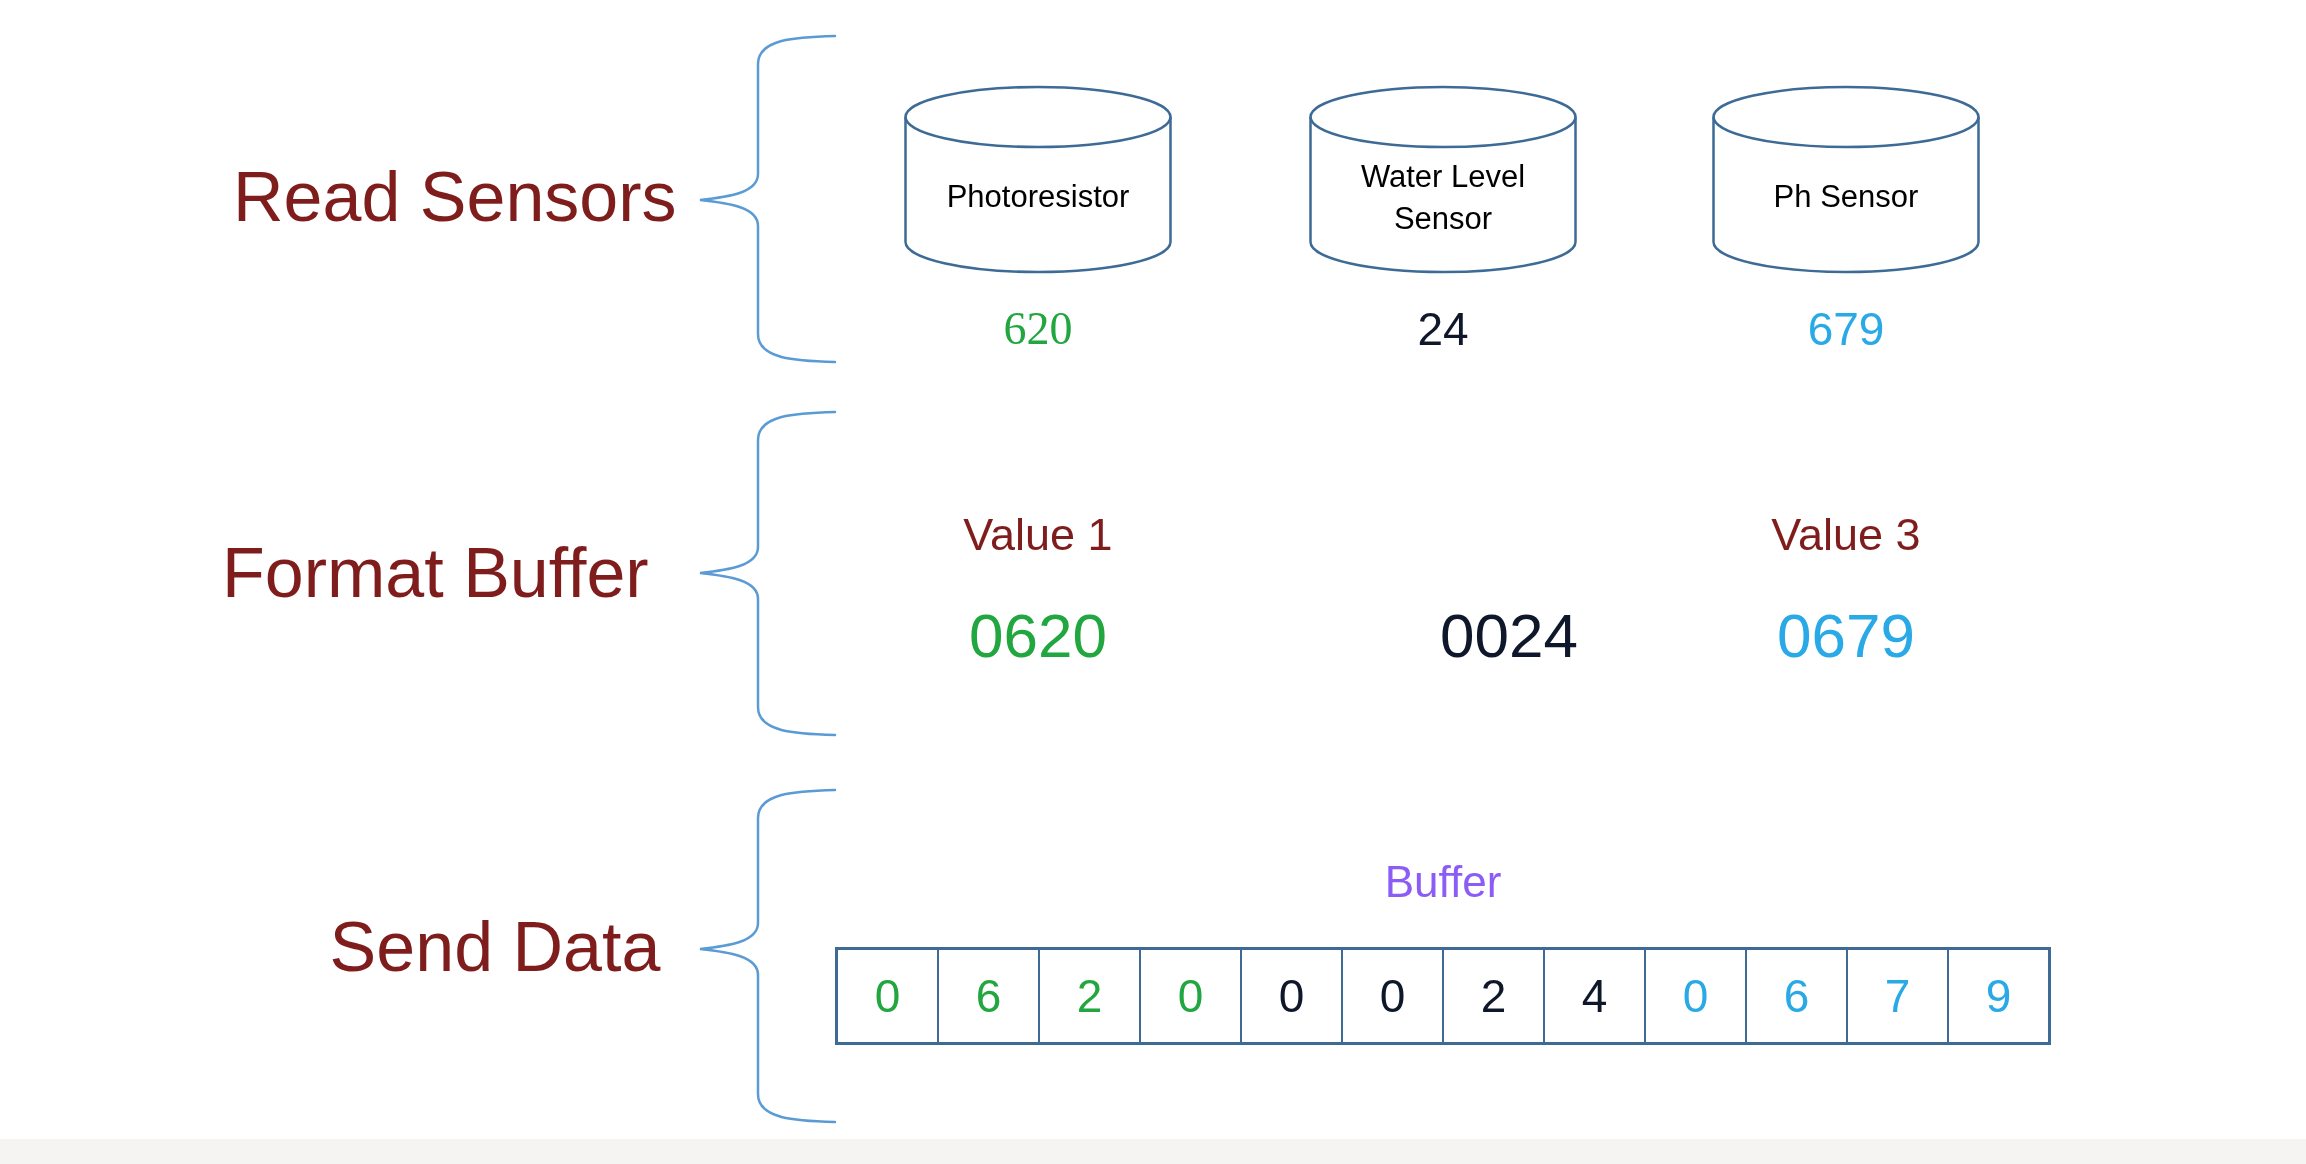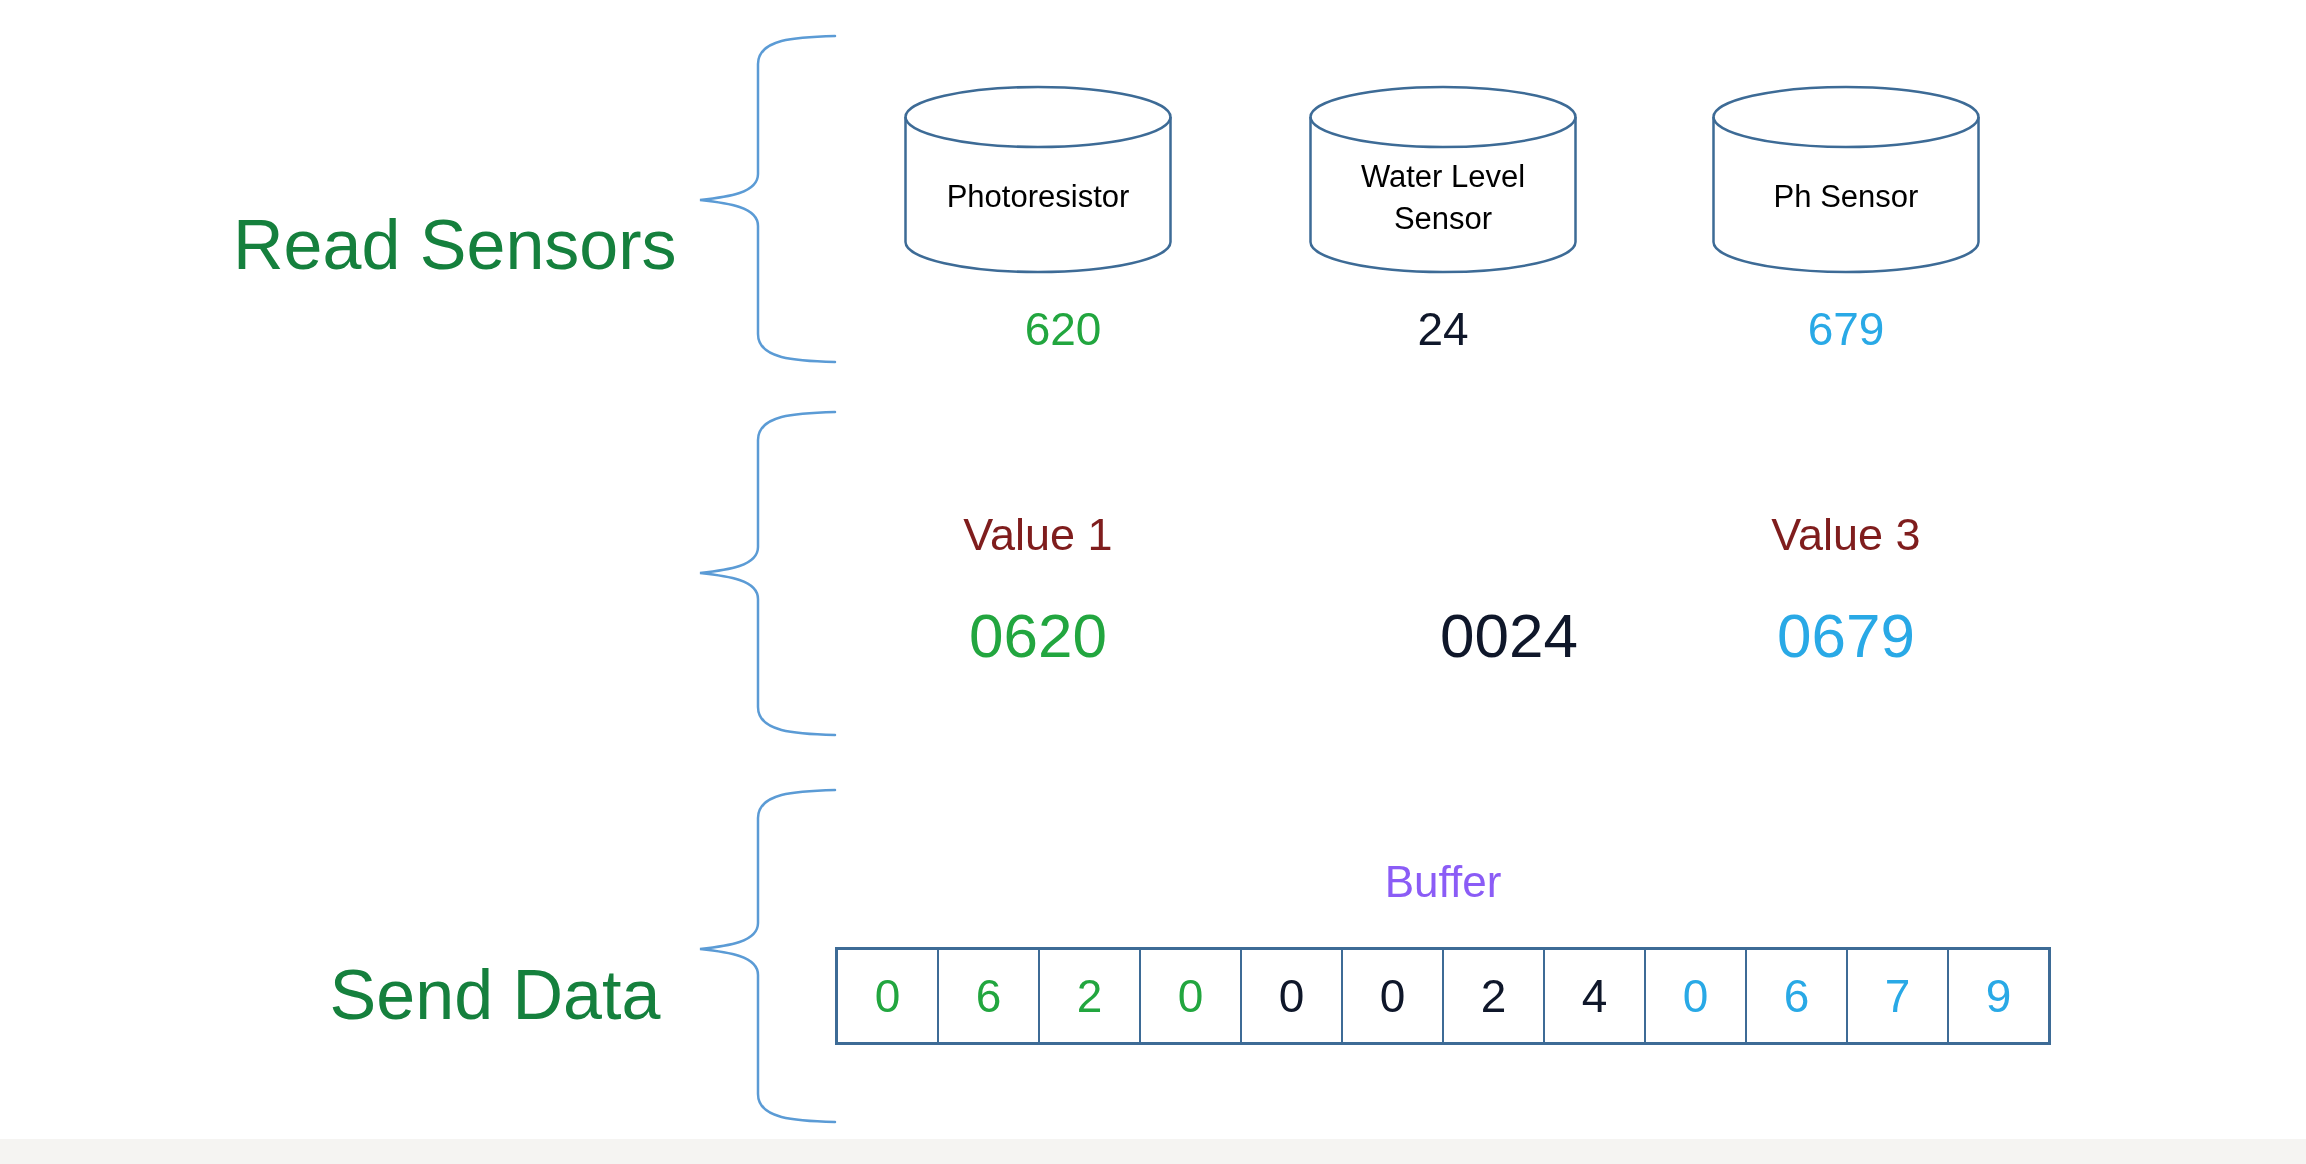--- a/index.html
+++ b/index.html
@@ -5,26 +5,25 @@
   html,body{margin:0;padding:0;background:#ffffff;}
   #canvas{
     position:relative;
     width:2306px;height:1164px;
     background:#ffffff;
     font-family:"Liberation Sans","DejaVu Sans",sans-serif;
     overflow:hidden;
   }
   .abs{position:absolute;}
   .stage-label{
-    color:#15803d;
+    color:#7f1d1d;
     font-size:70px;
     line-height:1;
     white-space:nowrap;
     text-align:center;
-    margin-top:48px;
   }
   .col-block{
     width:270px;
     text-align:center;
     line-height:1;
   }
   .cyl-label{
     color:#000000;
     font-size:31px;
     line-height:42px;
@@ -57,20 +56,21 @@
     background:#F5F4F2;
   }
   svg{display:block;}
 </style>
 </head>
 <body>
 
 <div id="canvas">
 
   <div class="abs stage-label" style="left:233px;top:162px;width:421px;">Read Sensors</div>
+  <div class="abs stage-label" style="left:222px;top:538px;width:420px;">Format Buffer</div>
   <div class="abs stage-label" style="left:328px;top:912px;width:334px;">Send Data</div>
 
   <svg class="abs" style="left:698px;top:34px;" width="140" height="330" viewBox="0 0 140 330">
     <path d="M 137 2 C 97 3 60 5 60 30 L 60 140 C 60 159 30 163 2 166 C 30 169 60 173 60 192 L 60 300 C 60 325 97 327 137 328" fill="none" stroke="#5B9BD5" stroke-width="2.5" stroke-linecap="round"></path>
   </svg>
   <svg class="abs" style="left:698px;top:410px;" width="140" height="327" viewBox="0 0 140 327">
     <path d="M 137 2 C 97 3 60 5 60 30 L 60 137 C 60 156 30 160 2 163 C 30 166 60 170 60 189 L 60 297 C 60 322 97 324 137 325" fill="none" stroke="#5B9BD5" stroke-width="2.5" stroke-linecap="round"></path>
   </svg>
   <svg class="abs" style="left:698px;top:788px;" width="140" height="336" viewBox="0 0 140 336">
     <path d="M 137 2 C 97 3 60 5 60 30 L 60 135 C 60 154 30 158 2 161 C 30 164 60 168 60 187 L 60 306 C 60 331 97 333 137 334" fill="none" stroke="#5B9BD5" stroke-width="2.5" stroke-linecap="round"></path>
@@ -93,21 +93,21 @@
     <span>Photoresistor</span>
   </div>
   <div class="abs col-block cyl-label" style="left:1308px;top:156px;">
     <span style="display:block;">Water Level</span>
     <span style="display:block;">Sensor</span>
   </div>
   <div class="abs col-block cyl-label" style="left:1711px;top:176px;">
     <span>Ph Sensor</span>
   </div>
 
-  <div class="abs col-block reading" style="left:928px;top:306px;" data-color="green">620</div>
+  <div class="abs col-block reading" style="left:903px;top:306px;font-family:Liberation Serif, serif;" data-color="green">620</div>
   <div class="abs col-block reading" style="left:1308px;top:306px;" data-color="red">24</div>
   <div class="abs col-block reading" style="left:1711px;top:306px;" data-color="blue">679</div>
 
   <div class="abs col-block value-label" style="left:903px;top:512px;">Value 1</div>
   <div class="abs col-block value-label" style="left:1711px;top:512px;">Value 3</div>
 
   <div class="abs col-block formatted" style="left:903px;top:605px;" data-color="green">0620</div>
   <div class="abs col-block formatted" style="left:1308px;top:605px;text-align:right;" data-color="red">0024</div>
   <div class="abs col-block formatted" style="left:1711px;top:605px;" data-color="blue">0679</div>
 

